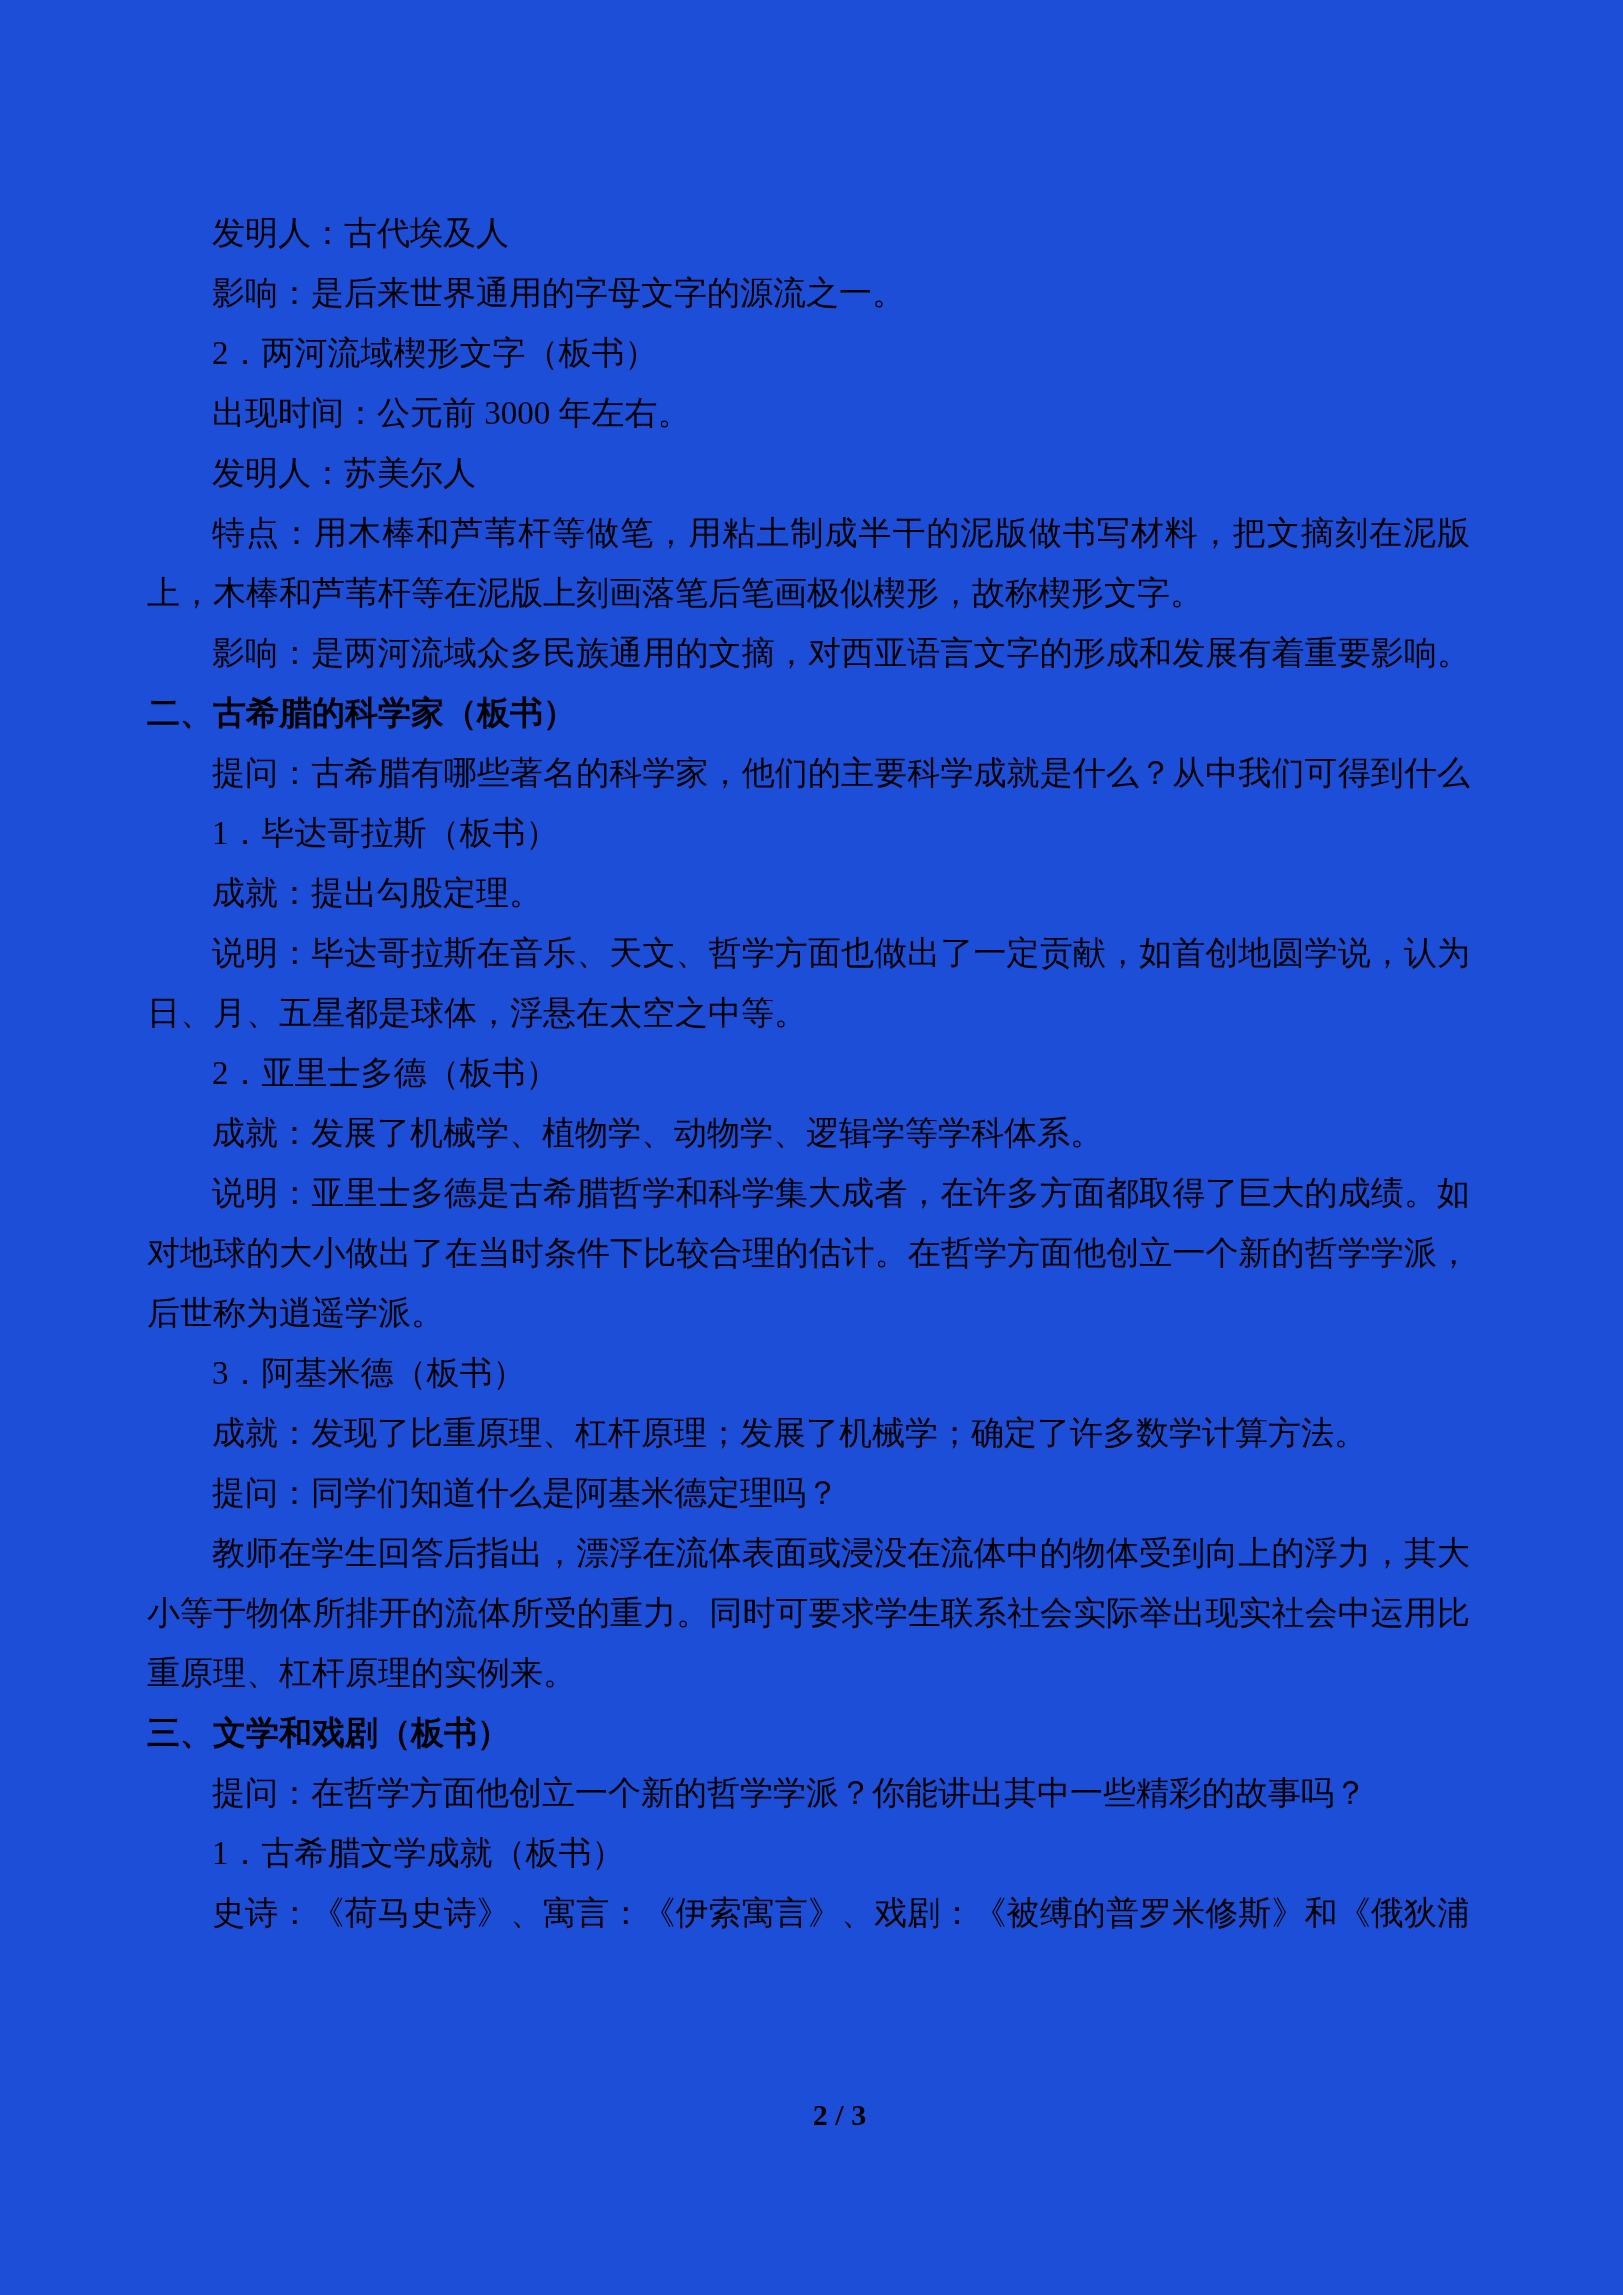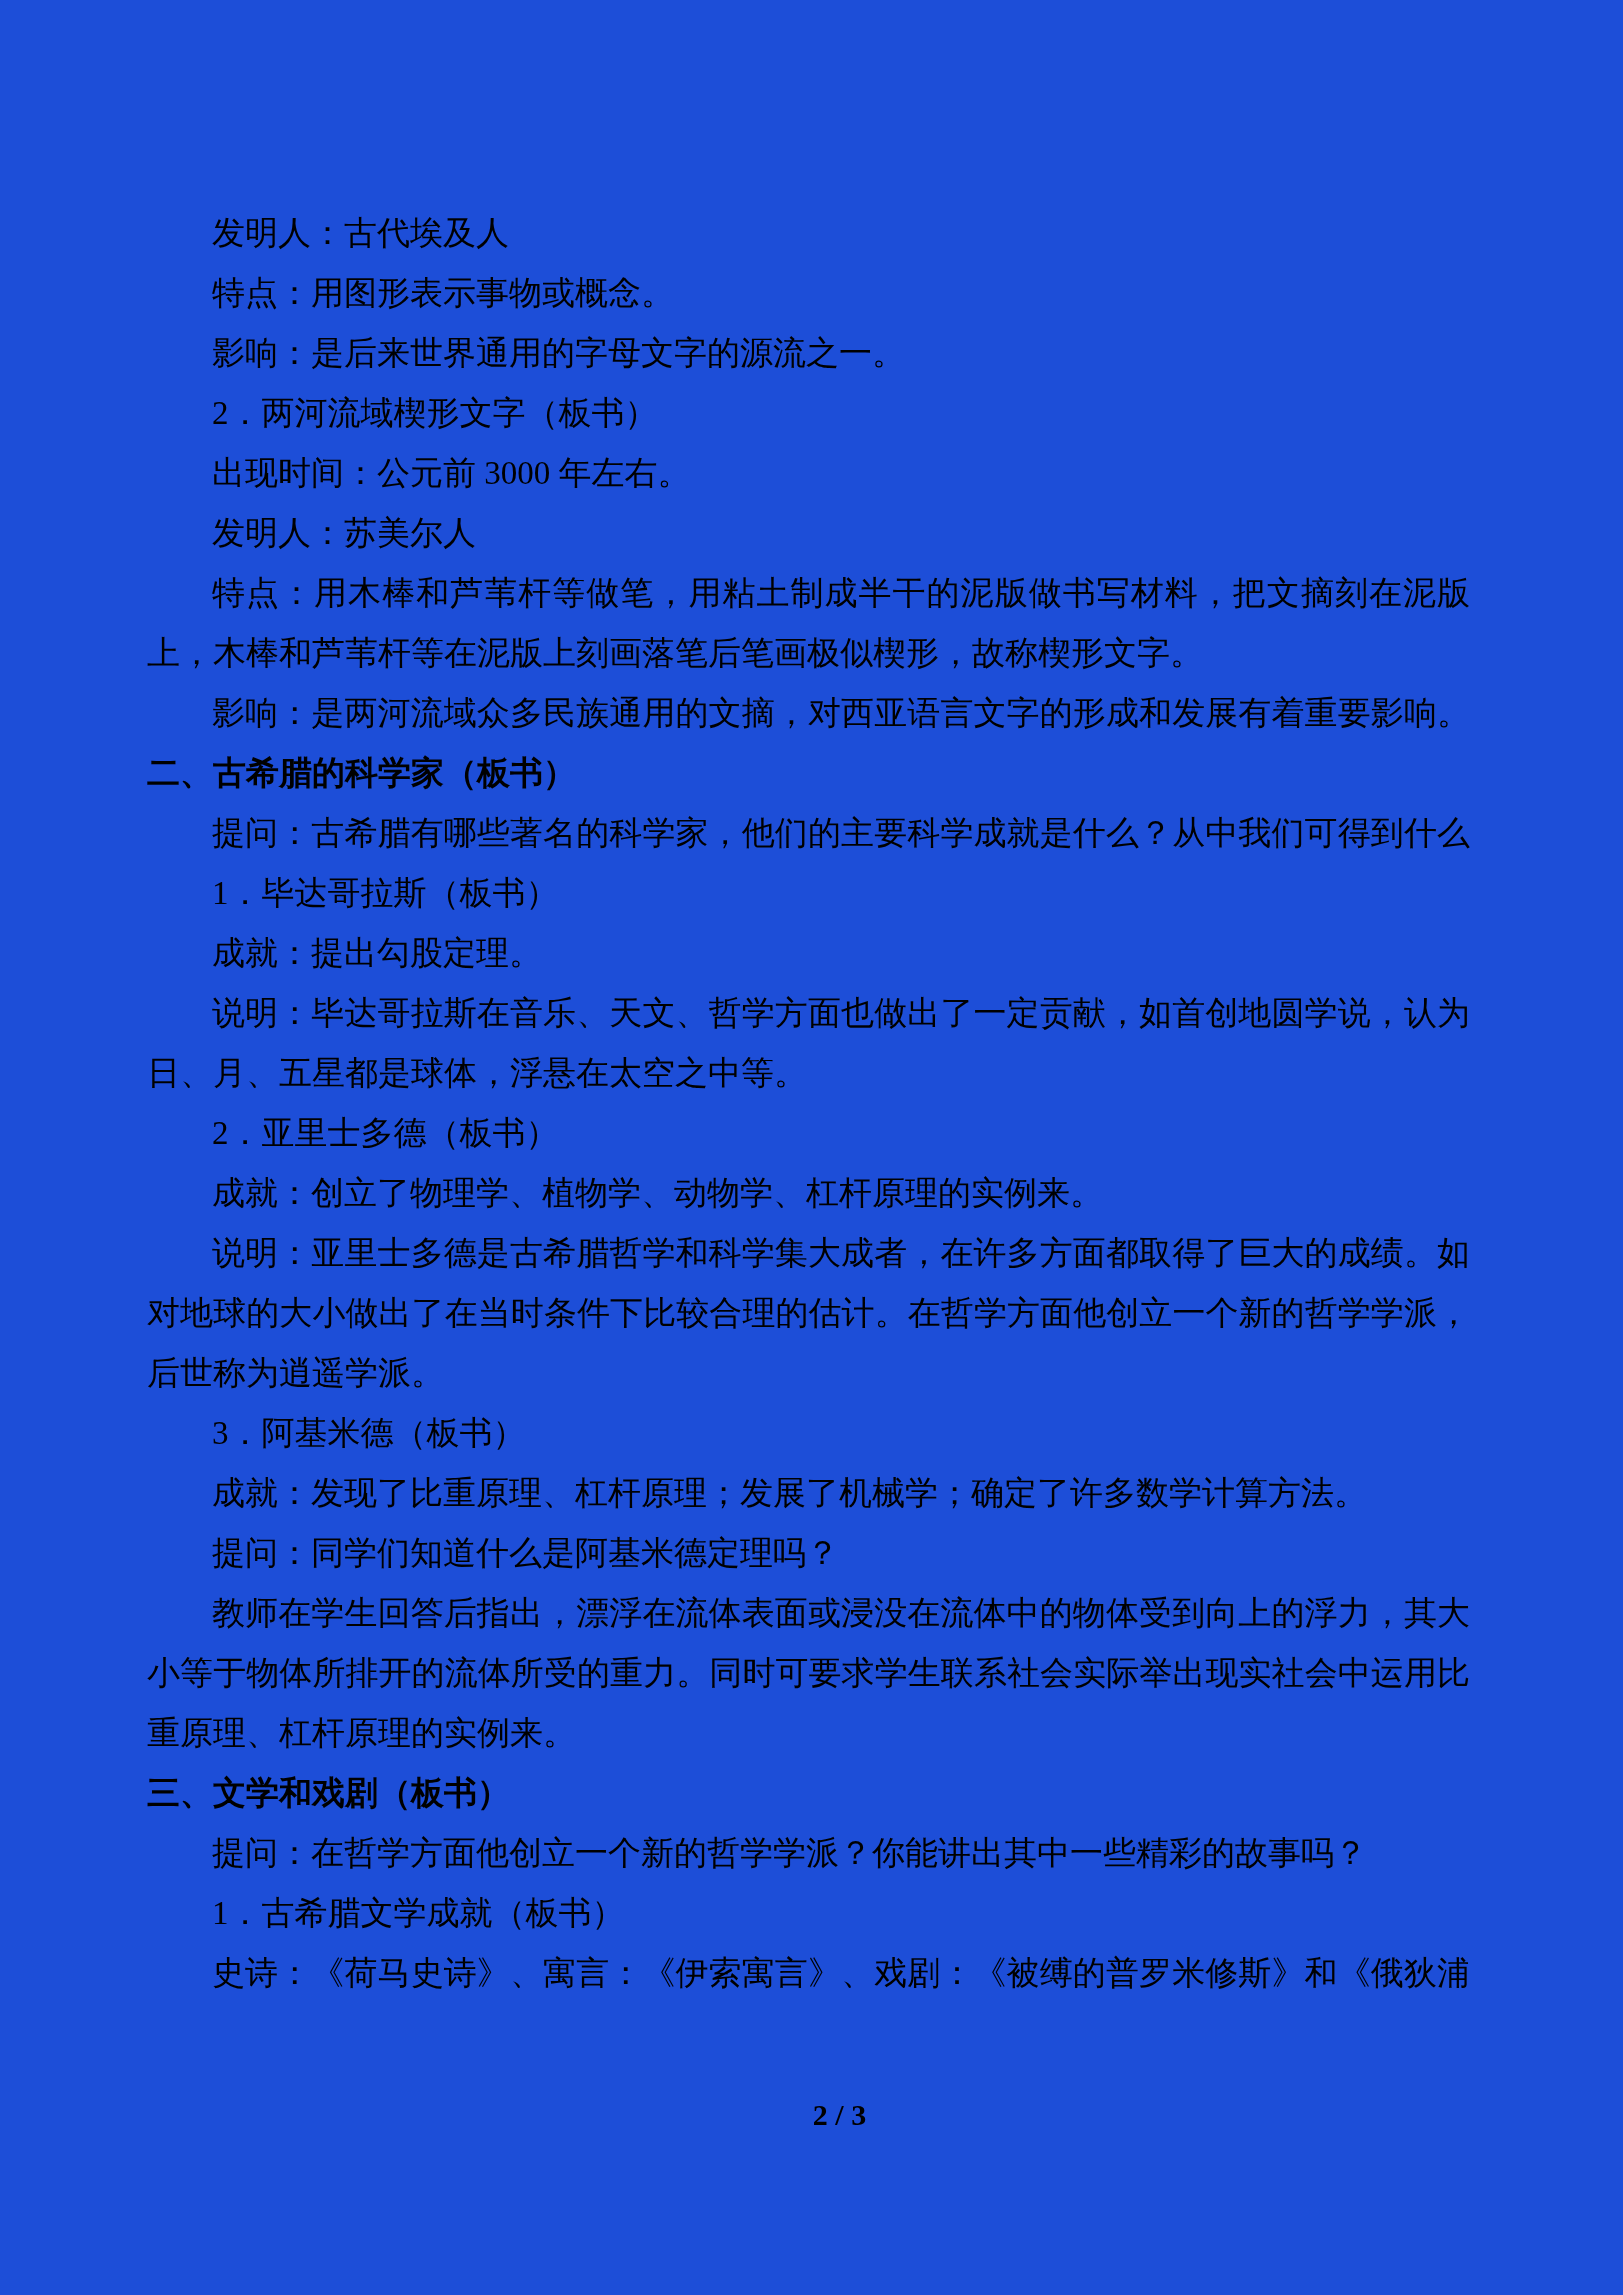--- a/index.html
+++ b/index.html
@@ -49,36 +49,35 @@
     line-height: 41px;
     padding-left: 28px;
   }
 </style>
 </head>
 <body>
 
 <div class="page">
   <div class="content" id="document-body">
       <div class="line indent">发明人：古代埃及人</div>
-      <div class="line indent">特点：用图形表示事物或概念。</div>
       <div class="line indent">影响：是后来世界通用的字母文字的源流之一。</div>
       <div class="line indent">2．两河流域楔形文字（板书）</div>
       <div class="line indent">出现时间：公元前 3000 年左右。</div>
       <div class="line indent">发明人：苏美尔人</div>
       <div class="line indent fill">特点：用木棒和芦苇杆等做笔，用粘土制成半干的泥版做书写材料，把文摘刻在泥版</div>
       <div class="line">上，木棒和芦苇杆等在泥版上刻画落笔后笔画极似楔形，故称楔形文字。</div>
       <div class="line indent fill">影响：是两河流域众多民族通用的文摘，对西亚语言文字的形成和发展有着重要影响。</div>
       <div class="line bold">二、古希腊的科学家（板书）</div>
       <div class="line indent fill">提问：古希腊有哪些著名的科学家，他们的主要科学成就是什么？从中我们可得到什么</div>
       <div class="line indent">1．毕达哥拉斯（板书）</div>
       <div class="line indent">成就：提出勾股定理。</div>
       <div class="line indent fill">说明：毕达哥拉斯在音乐、天文、哲学方面也做出了一定贡献，如首创地圆学说，认为</div>
       <div class="line">日、月、五星都是球体，浮悬在太空之中等。</div>
       <div class="line indent">2．亚里士多德（板书）</div>
-      <div class="line indent">成就：创立了物理学、植物学、动物学、杠杆原理的实例来。</div>
+      <div class="line indent">成就：发展了机械学、植物学、动物学、逻辑学等学科体系。</div>
       <div class="line indent fill">说明：亚里士多德是古希腊哲学和科学集大成者，在许多方面都取得了巨大的成绩。如</div>
       <div class="line fill">对地球的大小做出了在当时条件下比较合理的估计。在哲学方面他创立一个新的哲学学派，</div>
       <div class="line">后世称为逍遥学派。</div>
       <div class="line indent">3．阿基米德（板书）</div>
       <div class="line indent">成就：发现了比重原理、杠杆原理；发展了机械学；确定了许多数学计算方法。</div>
       <div class="line indent">提问：同学们知道什么是阿基米德定理吗？</div>
       <div class="line indent fill">教师在学生回答后指出，漂浮在流体表面或浸没在流体中的物体受到向上的浮力，其大</div>
       <div class="line fill">小等于物体所排开的流体所受的重力。同时可要求学生联系社会实际举出现实社会中运用比</div>
       <div class="line">重原理、杠杆原理的实例来。</div>
       <div class="line bold">三、文学和戏剧（板书）</div>

